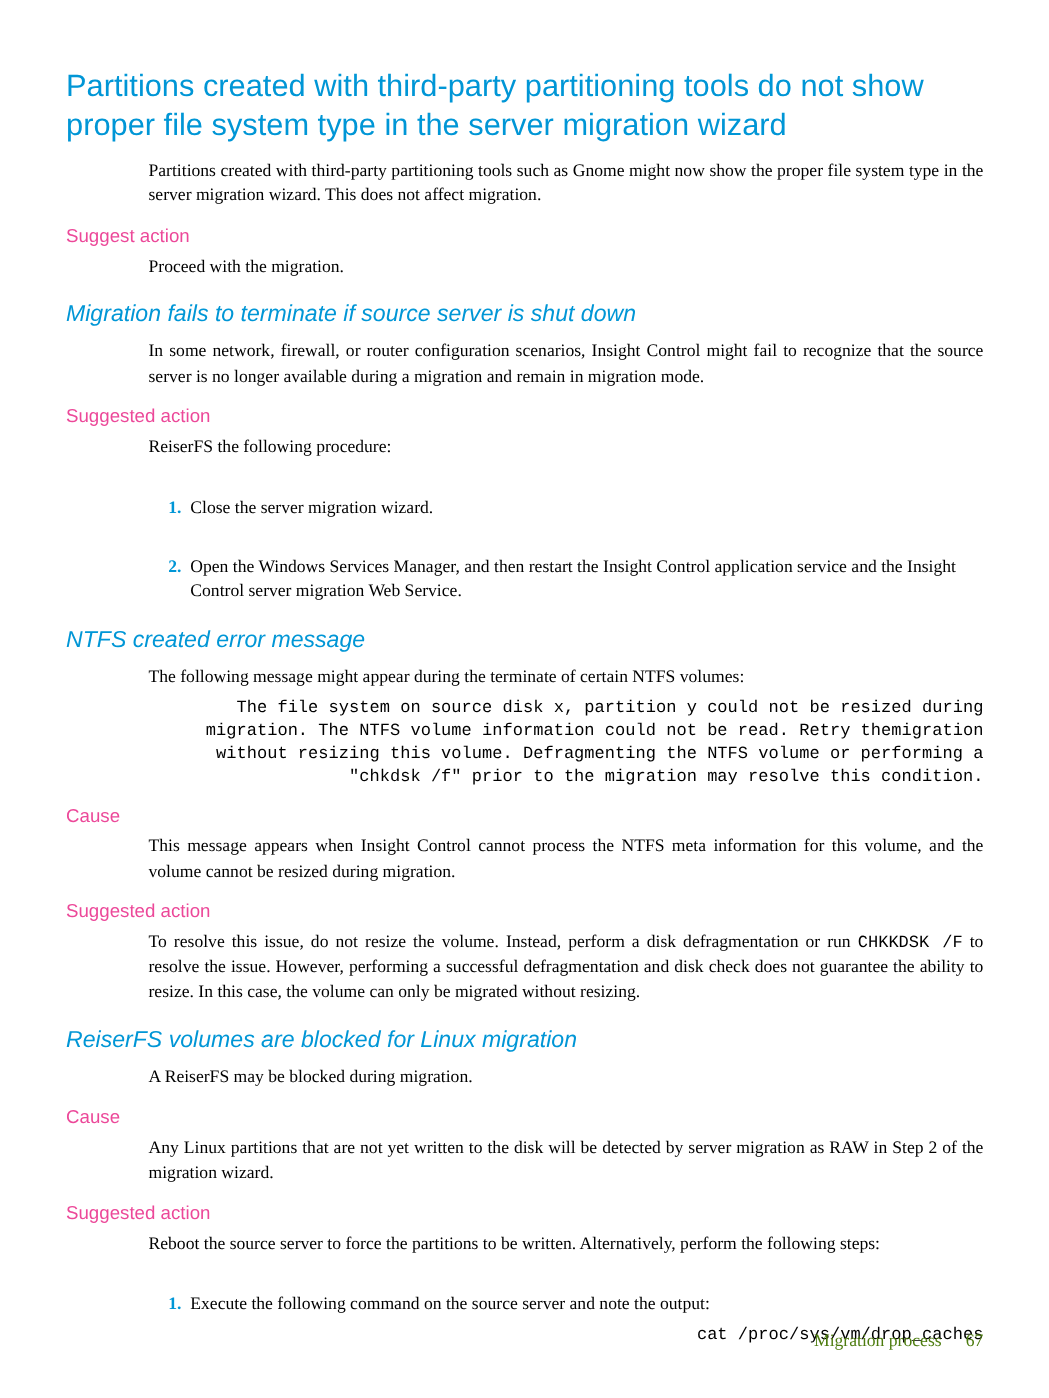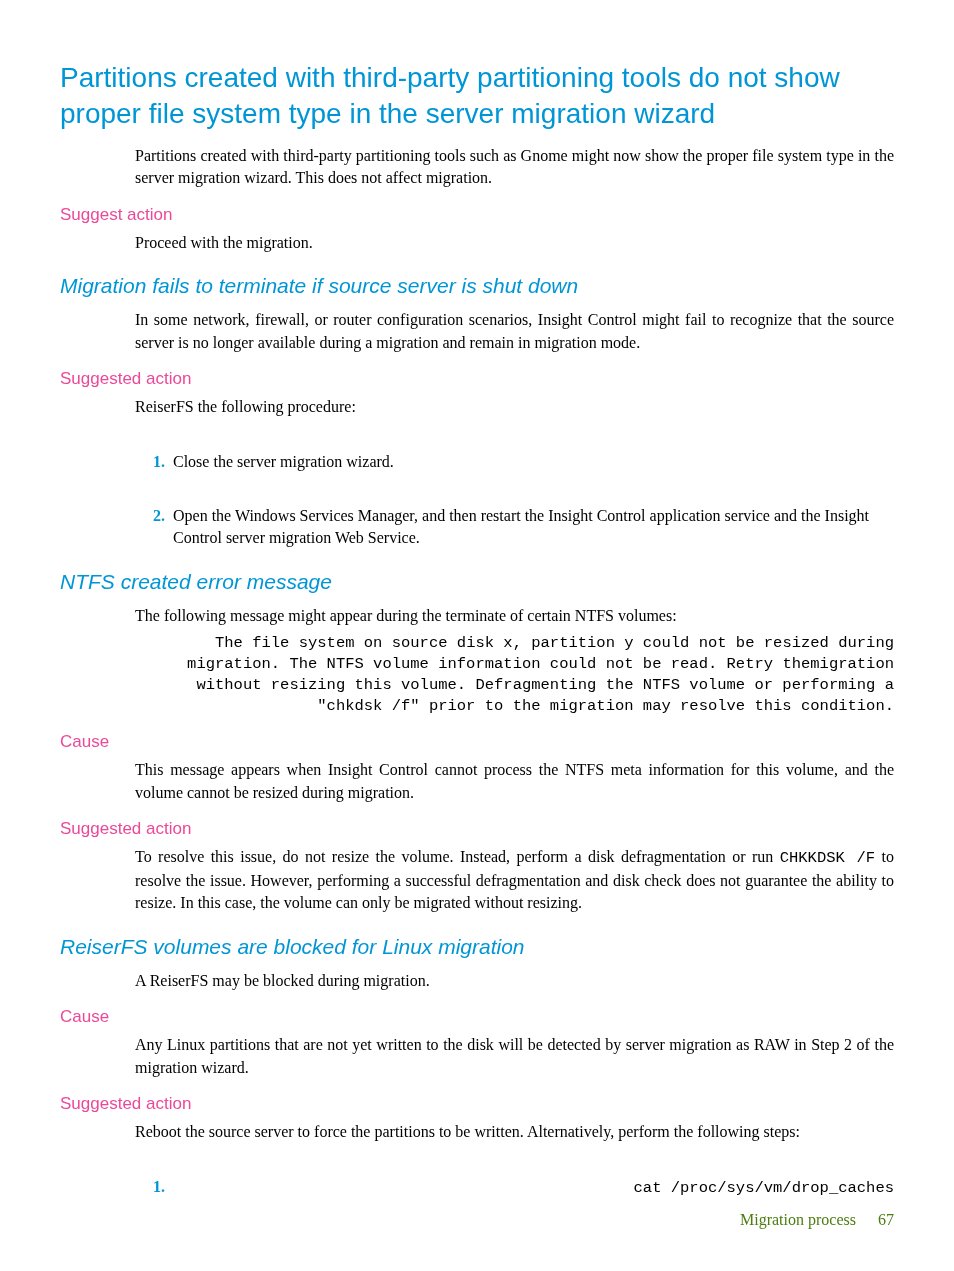--- a/index.html
+++ b/index.html
@@ -108,20 +108,21 @@
 <div class="body-text"><span>To resolve this issue, do not resize the volume. Instead, perform a disk defragmentation or run </span><span class="mono-inline">CHKKDSK /F</span><span> to resolve the issue. However, performing a successful defragmentation and disk check does not guarantee the ability to resize. In this case, the volume can only be migrated without resizing.</span></div>
 
 <h2>ReiserFS volumes are blocked for Linux migration</h2>
 <div class="body-text">A ReiserFS may be blocked during migration.</div>
 <h3>Cause</h3>
 <div class="body-text">Any Linux partitions that are not yet written to the disk will be detected by server migration as RAW in Step 2 of the migration wizard.</div>
 <h3>Suggested action</h3>
 <div class="body-text">Reboot the source server to force the partitions to be written. Alternatively, perform the following steps:</div>
 <ol>
   <li>
+    <div>Execute the following command on the source server and note the output:</div>
     <div class="mono" style="margin-left:0; margin-top:6px;font-family:Liberation Mono, monospace;">cat /proc/sys/vm/drop_caches</div>
   </li>
 </ol>
 
 <div class="footer">
   <span>Migration process</span>
   <span class="footer-page">67</span>
 </div>
 
 </body></html>

